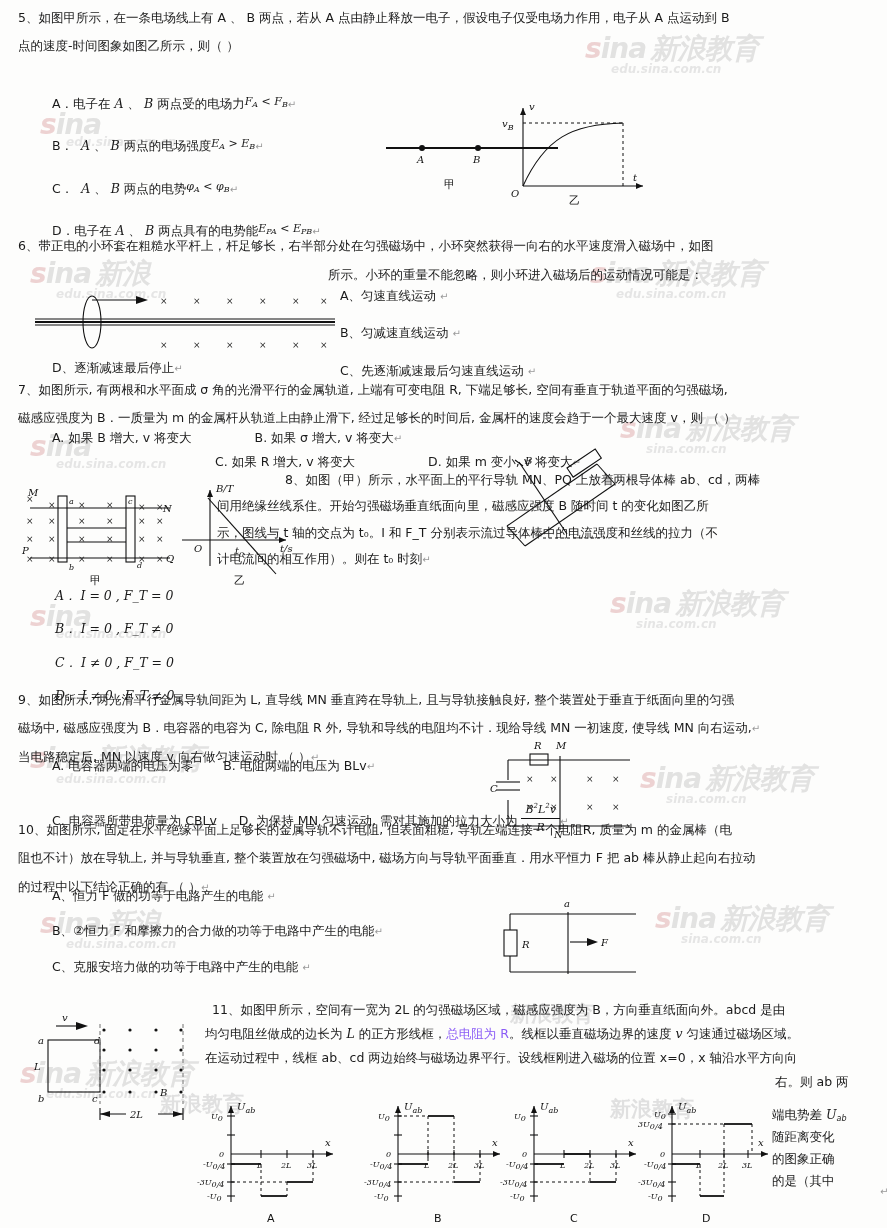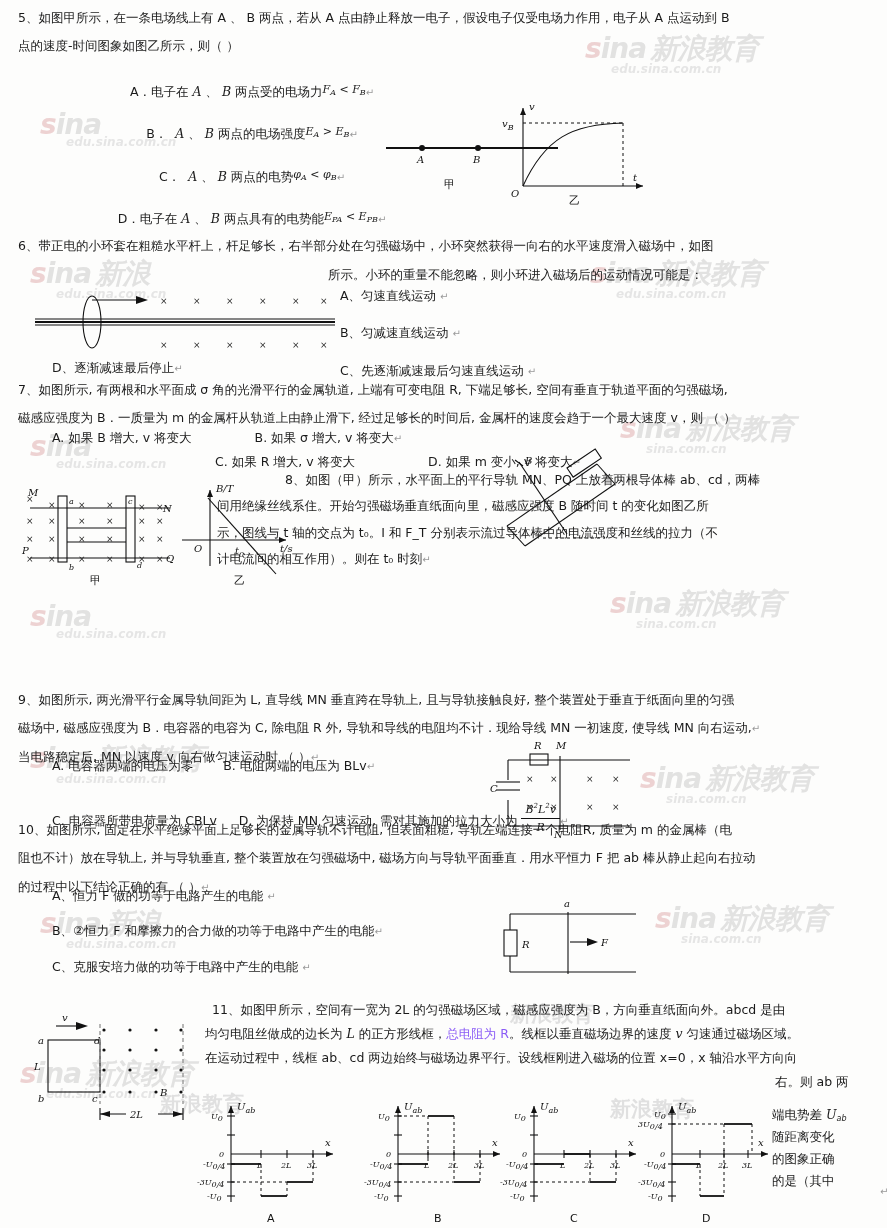--- a/index.html
+++ b/index.html
@@ -112,21 +112,21 @@
   </div>
   <div class="wm wm-cn" style="left:510px;top:1000px;">新浪教育</div>
   <div class="wm wm-cn" style="left:160px;top:1090px;">新浪教育</div>
   <div class="wm wm-cn" style="left:610px;top:1095px;">新浪教育</div>
 
   <div class="q" style="left:18px;top:8px;width:870px;">
     <div class="ln">5、如图甲所示，在一条电场线上有 A 、 B 两点，若从 A 点由静止释放一电子，假设电子仅受电场力作用，电子从 A 点运动到 B</div>
     <div class="ln" style="margin-top:9px;">点的速度-时间图象如图乙所示，则（  ）</div>
   </div>
 
-  <div class="q" style="left:52px;top:70px;width:400px;text-align:center;">
+  <div class="q" style="left:52px;top:82px;width:400px;">
     <div class="opt ln">A．电子在 <span class="it">A</span> 、 <span class="it">B</span> 两点受的电场力<span class="sup-f">F<span class="sub">A</span> &lt; F<span class="sub">B</span></span><span class="pil">↵</span></div>
     <div class="opt ln" style="margin-top:22px;">B． &nbsp;<span class="it">A</span> 、 <span class="it">B</span> 两点的电场强度<span class="sup-f">E<span class="sub">A</span> &gt; E<span class="sub">B</span></span><span class="pil">↵</span></div>
     <div class="opt ln" style="margin-top:22px;">C． &nbsp;<span class="it">A</span> 、 <span class="it">B</span> 两点的电势<span class="sup-f">φ<span class="sub">A</span> &lt; φ<span class="sub">B</span></span><span class="pil">↵</span></div>
     <div class="opt ln" style="margin-top:22px;">D．电子在 <span class="it">A</span> 、 <span class="it">B</span> 两点具有的电势能<span class="sup-f">E<span class="sub">PA</span> &lt; E<span class="sub">PB</span></span><span class="pil">↵</span></div>
   </div>
 
   <figure style="position:absolute;left:382px;top:100px;">
     <svg width="180" height="100" viewBox="0 0 180 100">
       <line class="stk2" x1="4" y1="48" x2="176" y2="48"></line>
       <circle cx="40" cy="48" r="3" fill="#111"></circle>
@@ -225,20 +225,26 @@
     </svg>
   </figure>
 
   <div class="q" style="left:285px;top:470px;width:600px;">
     <div class="ln">8、如图（甲）所示，水平面上的平行导轨 MN、PQ 上放着两根导体棒 ab、cd，两棒</div>
     <div class="ln" style="margin-left:-68px;margin-top:7px;">间用绝缘丝线系住。开始匀强磁场垂直纸面向里，磁感应强度 B 随时间 t 的变化如图乙所</div>
     <div class="ln" style="margin-left:-68px;margin-top:7px;">示，图线与 t 轴的交点为 t₀。I 和 F_T 分别表示流过导体棒中的电流强度和丝线的拉力（不</div>
     <div class="ln" style="margin-left:-68px;margin-top:7px;"><span>计电流间的相互作用）。则在 t₀ 时刻</span><span class="pil">↵</span></div>
   </div>
 
+  <div class="q" style="left:55px;top:586px;width:360px;">
+    <div class="ln sr" style="font-style:italic;">A． I = 0 , F_T = 0</div>
+    <div class="ln sr" style="font-style:italic;margin-top:14px;">B． I = 0 , F_T ≠ 0</div>
+    <div class="ln sr" style="font-style:italic;margin-top:14px;">C． I ≠ 0 , F_T = 0</div>
+    <div class="ln sr" style="font-style:italic;margin-top:14px;">D． I ≠ 0 , F_T ≠ 0</div>
+  </div>
 
   <figure style="position:absolute;left:18px;top:478px;">
     <svg width="165" height="110" viewBox="0 0 165 110">
       <text class="glab" x="10" y="18">M</text>
       <text class="glab" x="145" y="34">N</text>
       <text class="glab" x="4" y="76">P</text>
       <text class="glab" x="148" y="84">Q</text>
       <line class="stk" x1="12" y1="30" x2="152" y2="30"></line>
       <line class="stk" x1="12" y1="80" x2="152" y2="80"></line>
       <rect class="stk" x="40" y="18" width="9" height="66" fill="#fff"></rect>

